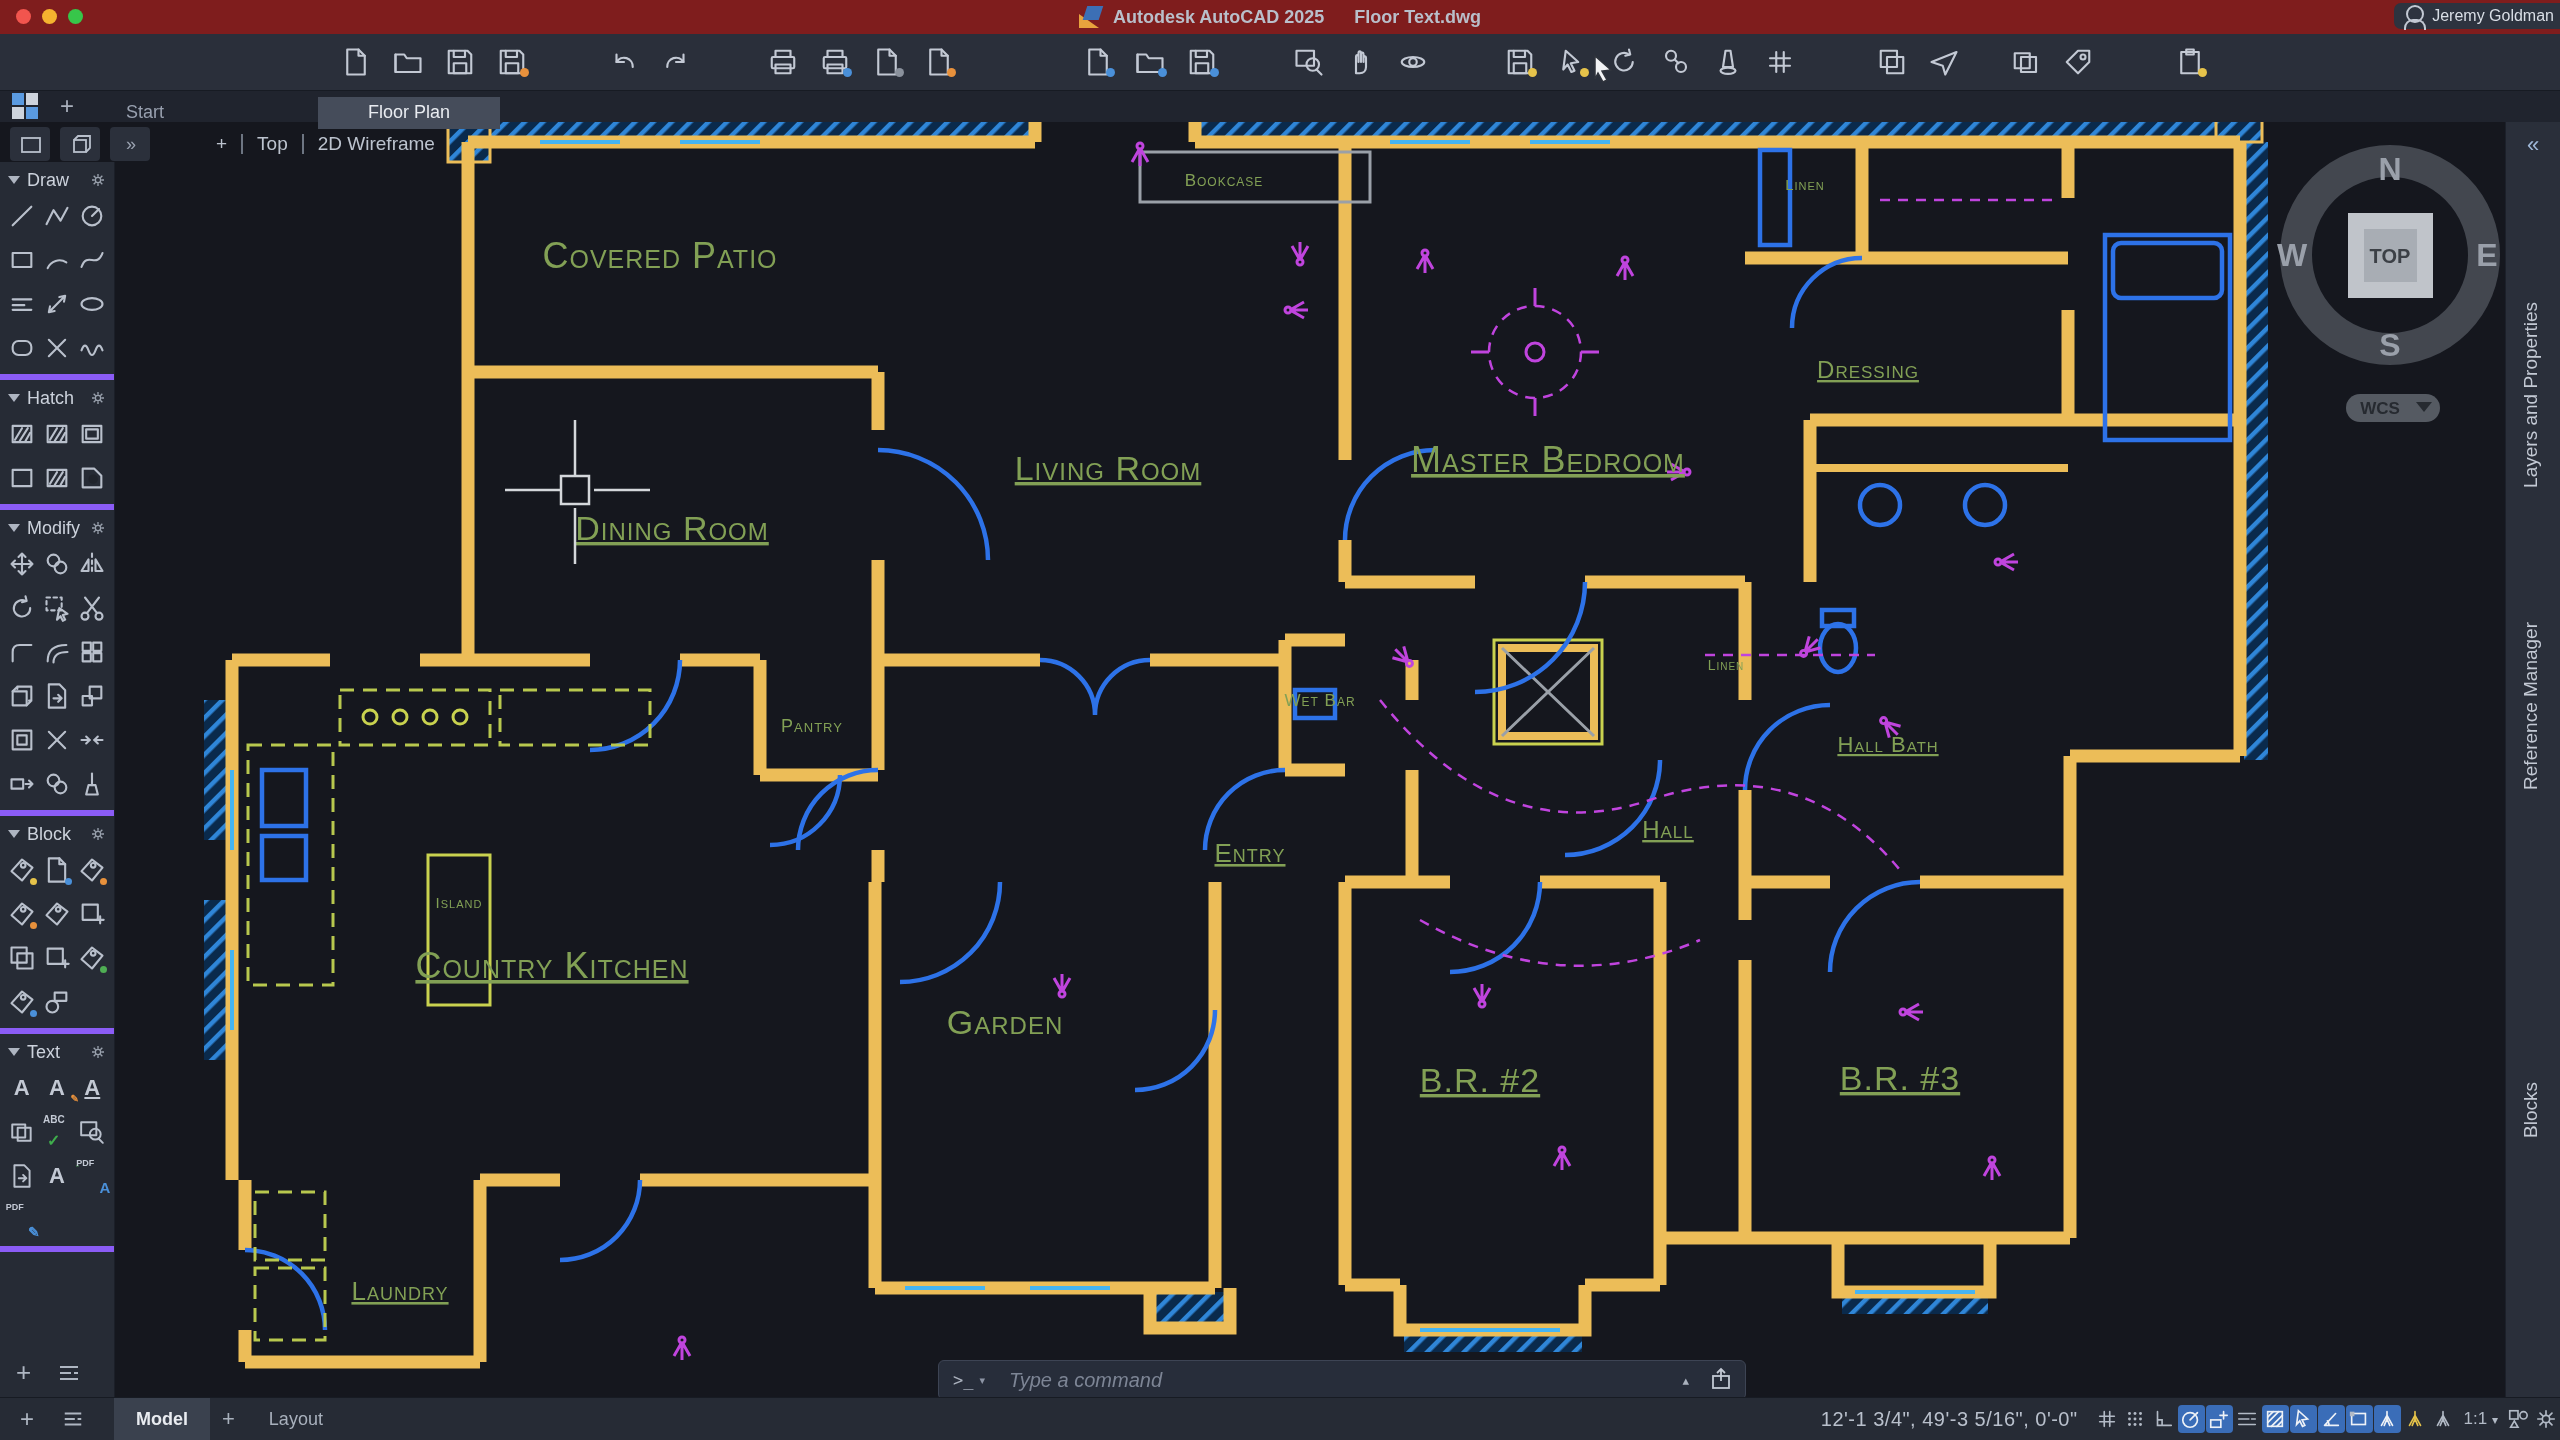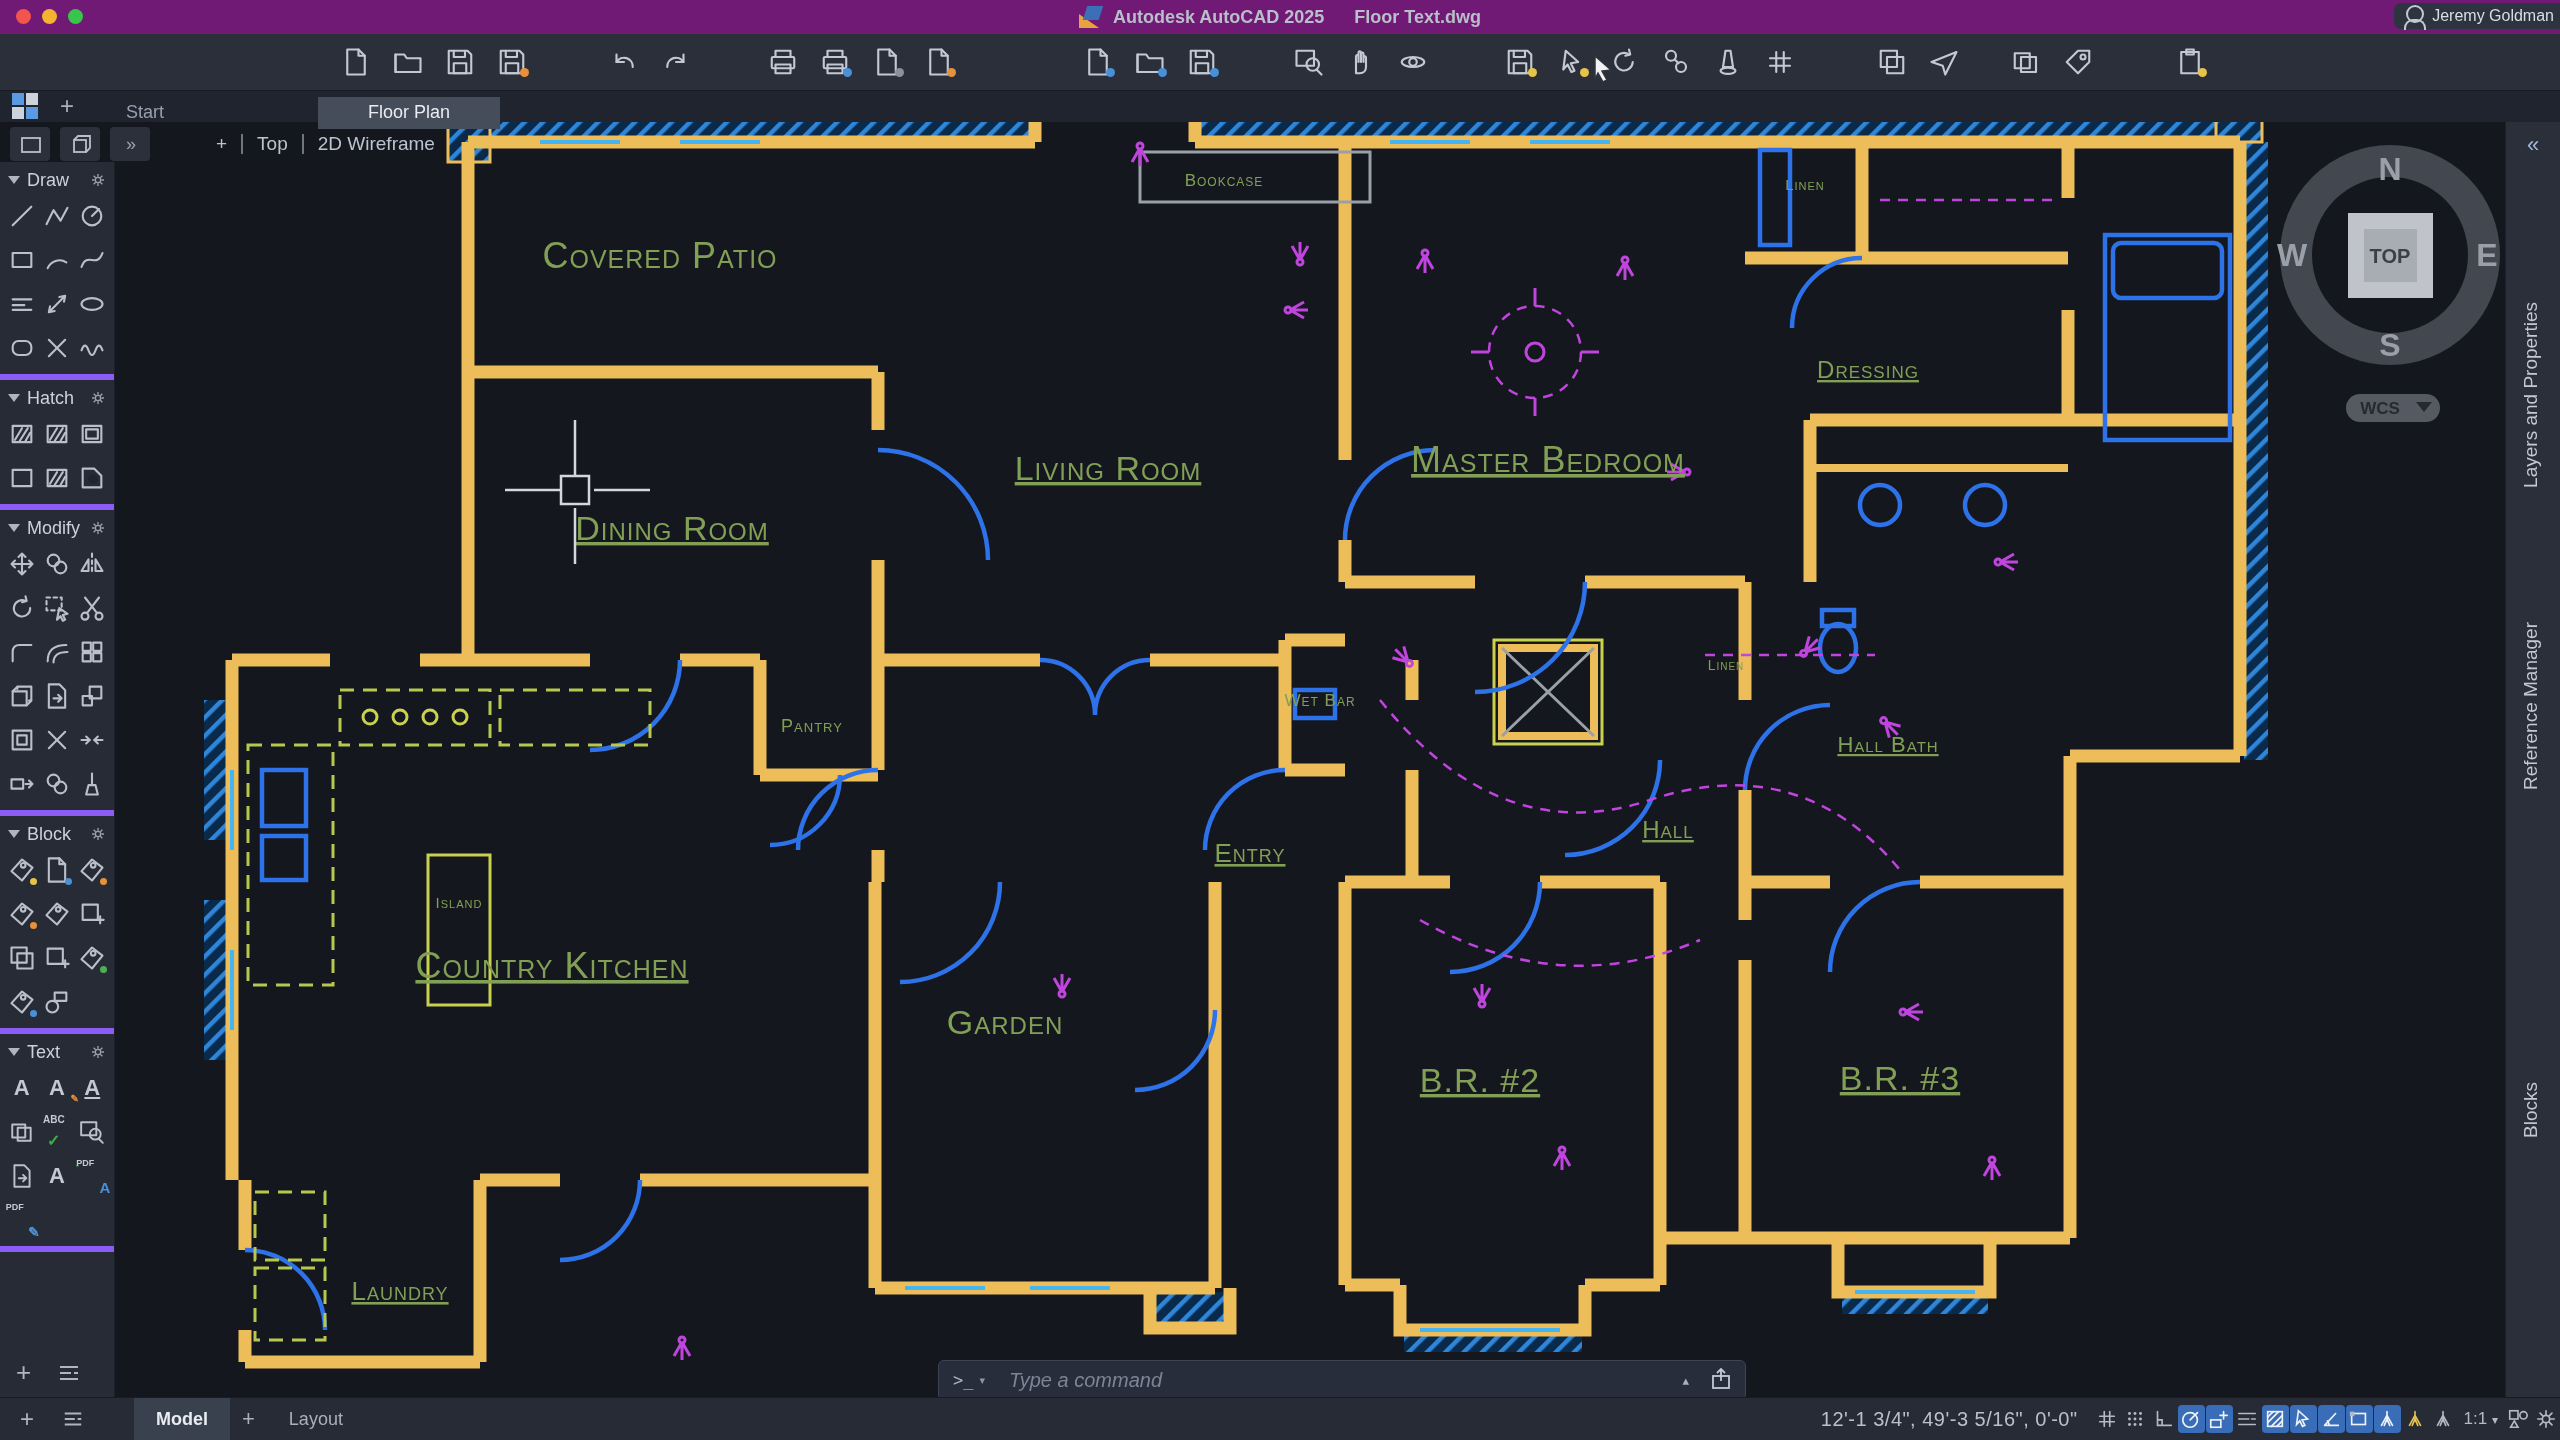--- a/index.html
+++ b/index.html
@@ -1,18 +1,18 @@
 <!DOCTYPE html>
 <html><head>
 <meta charset="utf-8">
 <style>
   html,body{margin:0;padding:0;background:#0e1116;}
   #app{position:relative;width:2560px;height:1440px;overflow:hidden;background:#15171e;font-family:"Liberation Sans",sans-serif;}
   
-  .titlebar{position:absolute;top:0;left:0;right:0;height:34px;background:#701a75;border-bottom:1px solid #141820;z-index:30;}
+  .titlebar{position:absolute;top:0;left:0;right:0;height:34px;background:#7f1d1d;border-bottom:1px solid #141820;z-index:30;}
   .lights{position:absolute;left:16px;top:9px;display:flex;gap:11px;}
   .light{width:15px;height:15px;border-radius:50%;}
   .l-red{background:#f2554e;} .l-yel{background:#f5b32f;} .l-grn{background:#37c64a;}
   .title-center{position:absolute;left:50%;top:0;height:34px;transform:translateX(-50%);display:flex;align-items:center;gap:12px;color:#b9bfca;font-size:18px;font-weight:bold;white-space:nowrap;}
   .acad-logo{width:22px;height:22px;position:relative;}
   .acad-logo .t1{position:absolute;left:0;bottom:0;width:0;height:0;border-left:20px solid #e8a33d;border-top:14px solid transparent;}
   .acad-logo .t2{position:absolute;right:0;top:0;width:16px;height:14px;background:#3c6fb5;transform:skewX(-18deg);}
   .doc-title{margin-left:18px;}
   .user-pill{position:absolute;right:-6px;top:3px;height:26px;background:#2d333f;border-radius:7px;display:flex;align-items:center;gap:8px;padding:0 12px;color:#d9dee6;font-size:16px;z-index:31;}
   .person-ic{width:14px;height:14px;border:2px solid #c3c9d4;border-radius:50%;position:relative;top:-2px;}
@@ -66,21 +66,21 @@
   .cmdbar{position:absolute;left:938px;top:1360px;width:806px;height:38px;background:#272d3a;border:1px solid #3d4454;border-radius:6px;display:flex;align-items:center;z-index:27;color:#8d95a5;}
   .cmd-prompt{font-family:"DejaVu Sans Mono",monospace;font-size:17px;margin-left:14px;color:#aab1bd;}
   .cmd-caret{font-size:11px;margin:0 10px 0 6px;color:#8d95a5;}
   .cmd-ph{font-style:italic;font-size:20px;color:#7d8595;margin-left:14px;flex:1;}
   .cmd-up{font-size:13px;color:#aab1bd;margin-right:20px;}
   .cmd-share svg{width:22px;height:22px;stroke:#c3c9d4;fill:none;stroke-width:1.8;margin-right:14px;}
   
   .statusbar{position:absolute;left:0;right:0;bottom:0;height:42px;background:#262b35;border-top:1px solid #171b23;display:flex;align-items:center;z-index:30;}
   .st-left{display:flex;align-items:center;gap:28px;padding:0 20px;color:#aeb6c2;font-size:24px;width:74px;}
   .mtab{height:42px;display:flex;align-items:center;padding:0 22px;color:#a8b0bc;font-size:18px;}
-  .mtab.active{background:#3a414e;color:#e9ecf1;font-weight:bold;margin-left:20px;}
+  .mtab.active{background:#3a414e;color:#e9ecf1;font-weight:bold;}
   .mtab.plus{font-size:22px;padding:0 12px;}
   .st-right{margin-left:auto;display:flex;align-items:center;}
   .coords{color:#b9c0cc;font-size:20px;margin-right:16px;letter-spacing:0.5px;}
   .sic{width:27px;height:28px;border-radius:4px;display:flex;align-items:center;justify-content:center;margin-right:1px;}
   .sic svg{width:22px;height:22px;stroke:#b2bac6;fill:none;stroke-width:1.8;stroke-linecap:round;}
   .sic.on{background:#3a6db8;} .sic.on svg{stroke:#eef2f7;}
   .sic .gold{stroke:#e6c34a;}
   .sc-scale{color:#b2bac6;font-size:17px;margin:0 6px;white-space:nowrap;}
   
   #plansvg{position:absolute;left:0;top:0;z-index:10;}

